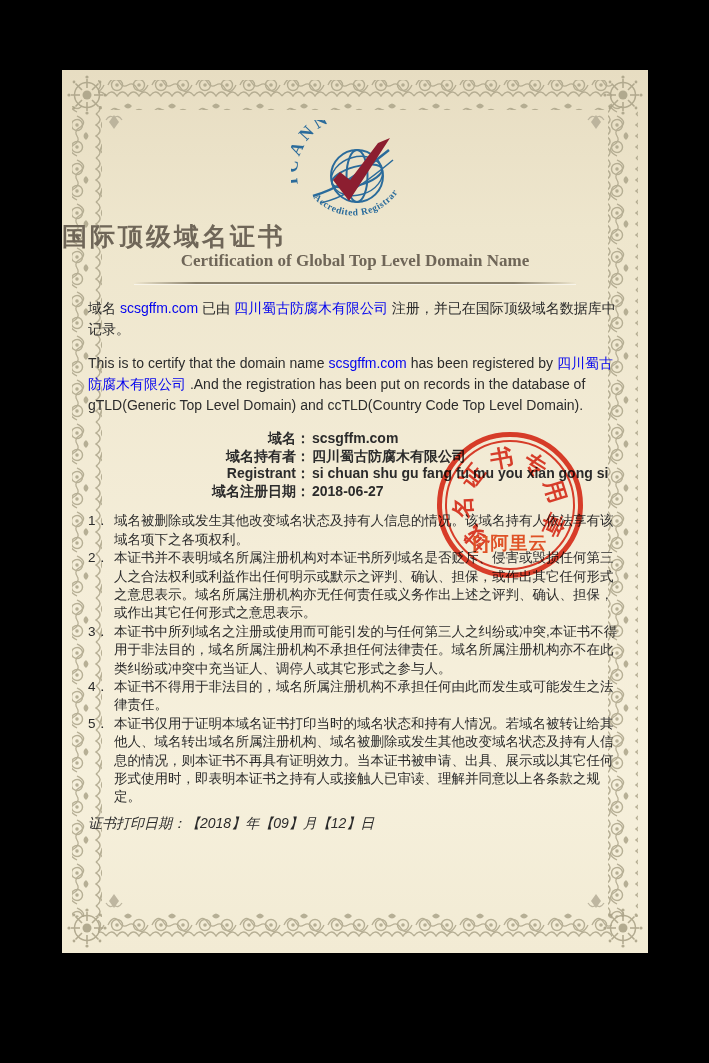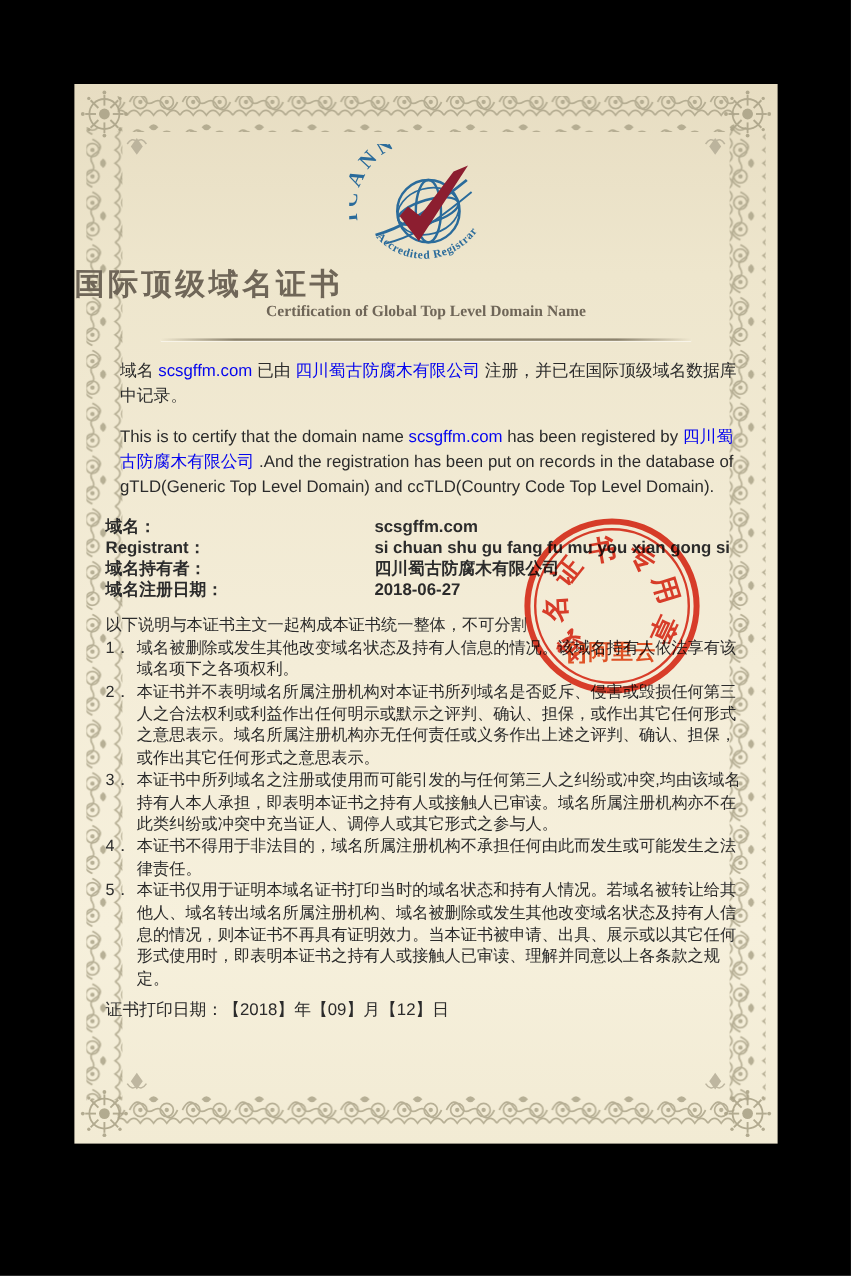--- a/index.html
+++ b/index.html
@@ -14,46 +14,46 @@
 
   
   .logo{position:absolute;top:50px;left:50%;transform:translateX(-50%);width:128px;height:102px;}
   .cert-title{
     position:absolute;top:150px;left:0;right:0;margin:0;text-align:left;
     font-size:25px;font-weight:bold;letter-spacing:3px;color:#6f6658;
   }
   .cert-subtitle{
     position:absolute;top:181px;left:0;right:0;margin:0;text-align:center;
     font-family:"Liberation Serif","DejaVu Serif",serif;
-    font-size:13px;font-weight:bold;color:#6f6658;
+    font-size:17px;font-weight:bold;color:#6f6658;
   }
   .divider{
     position:absolute;top:212px;left:72px;width:442px;height:2px;
     background:linear-gradient(90deg,rgba(150,141,120,0),rgba(134,125,104,.95) 14%,rgba(134,125,104,.95) 86%,rgba(150,141,120,0));
     box-shadow:0 1px 0 rgba(255,255,255,.55);
   }
 
   
   .content{position:absolute;left:26px;top:228px;width:534px;color:#2b2b2b;}
-  .para{margin:0 0 13px 12px;font-size:14px;line-height:21px;}
+  .para{margin:0 0 13px 0;font-size:14px;line-height:21px;}
   .para.en{margin-bottom:14px;}
   .lnk{color:#0404ee;text-decoration:none;}
 
   .details{display:table;font-weight:bold;font-size:14px;line-height:17.6px;margin:0 0 12px 0;width:100%;}
   .drow{display:table-row;}
-  .dlabel{display:table-cell;width:222px;white-space:nowrap;}
+  .dlabel{display:table-cell;width:222px;text-align:right;white-space:nowrap;}
   .dval{display:table-cell;text-align:left;padding-left:2px;}
 
   .terms{font-size:13.5px;line-height:18.4px;}
   .terms-intro{margin:0;}
   .term{display:flex;}
   .term .num{width:26px;flex:none;}
   .term .txt{flex:1;}
 
-  .print-date{margin:6px 0 0 0;font-size:14px;line-height:21px;}
+  .print-date{margin:6px 0 0 0;font-size:14px;line-height:21px;font-style:italic;}
 
   
   .stamp{position:absolute;left:375px;top:362px;width:146px;height:146px;z-index:5;opacity:.92;mix-blend-mode:multiply;}
   .stamp .ring-outer{position:absolute;inset:0;border:5px solid #e0301e;border-radius:50%;}
   .stamp .ring-inner{position:absolute;inset:8px;border:2px solid #e0301e;border-radius:50%;}
   .stamp .arc{position:absolute;inset:0;transform:rotate(-10deg);}
   .stamp .arc span{
     position:absolute;left:50%;top:50%;color:#e0301e;font-weight:bold;font-size:23px;
     transform:translate(-50%,-50%) rotate(var(--a)) translateY(-47px);
   }
@@ -164,46 +164,45 @@
       <p class="para zh"><span>域名 </span><a class="lnk" href="#">scsgffm.com</a><span> 已由 </span><a class="lnk" href="#">四川蜀古防腐木有限公司</a><span> 注册，并已在国际顶级域名数据库中记录。</span></p>
 
       <p class="para en"><span>This is to certify that the domain name </span><a class="lnk" href="#">scsgffm.com</a><span> has been registered by </span><a class="lnk" href="#">四川蜀古防腐木有限公司</a><span> .And the registration has been put on records in the database of gTLD(Generic Top Level Domain) and ccTLD(Country Code Top Level Domain).</span></p>
 
       <div class="details">
         <div class="drow">
           <span class="dlabel">域名：</span>
             <span class="dval">scsgffm.com</span>
         </div>
         <div class="drow">
+          <span class="dlabel">域名持有者：</span>
+            <span class="dval">四川蜀古防腐木有限公司</span>
+        </div>
+        <div class="drow">
           <span class="dlabel">Registrant：</span>
             <span class="dval">si chuan shu gu fang fu mu you xian gong si</span>
         </div>
         <div class="drow">
-          <span class="dlabel">域名持有者：</span>
-            <span class="dval">四川蜀古防腐木有限公司</span>
-        </div>
-        <div class="drow">
           <span class="dlabel">域名注册日期：</span>
             <span class="dval">2018-06-27</span>
         </div>
       </div>
 
       <div class="terms">
-        <p class="terms-intro">以下说明与本证书主文一起构成本证书统一整体，不可分割</p>
         <div class="term">
           <span class="num">1．</span>
           <span class="txt">域名被删除或发生其他改变域名状态及持有人信息的情况。该域名持有人依法享有该域名项下之各项权利。</span>
         </div>
         <div class="term">
           <span class="num">2．</span>
           <span class="txt">本证书并不表明域名所属注册机构对本证书所列域名是否贬斥、侵害或毁损任何第三人之合法权利或利益作出任何明示或默示之评判、确认、担保，或作出其它任何形式之意思表示。域名所属注册机构亦无任何责任或义务作出上述之评判、确认、担保，或作出其它任何形式之意思表示。</span>
         </div>
         <div class="term">
           <span class="num">3．</span>
-          <span class="txt">本证书中所列域名之注册或使用而可能引发的与任何第三人之纠纷或冲突,均由该域名持有人本人承担，即表明本证书之持有人或接触人已审读。域名所属注册机构亦不在此类纠纷或冲突中充当证人、调停人或其它形式之参与人。</span>
+          <span class="txt">本证书中所列域名之注册或使用而可能引发的与任何第三人之纠纷或冲突,本证书不得用于非法目的，域名所属注册机构不承担任何法律责任。域名所属注册机构亦不在此类纠纷或冲突中充当证人、调停人或其它形式之参与人。</span>
         </div>
         <div class="term">
           <span class="num">4．</span>
           <span class="txt">本证书不得用于非法目的，域名所属注册机构不承担任何由此而发生或可能发生之法律责任。</span>
         </div>
         <div class="term">
           <span class="num">5．</span>
           <span class="txt">本证书仅用于证明本域名证书打印当时的域名状态和持有人情况。若域名被转让给其他人、域名转出域名所属注册机构、域名被删除或发生其他改变域名状态及持有人信息的情况，则本证书不再具有证明效力。当本证书被申请、出具、展示或以其它任何形式使用时，即表明本证书之持有人或接触人已审读、理解并同意以上各条款之规定。</span>
         </div>
       </div>

